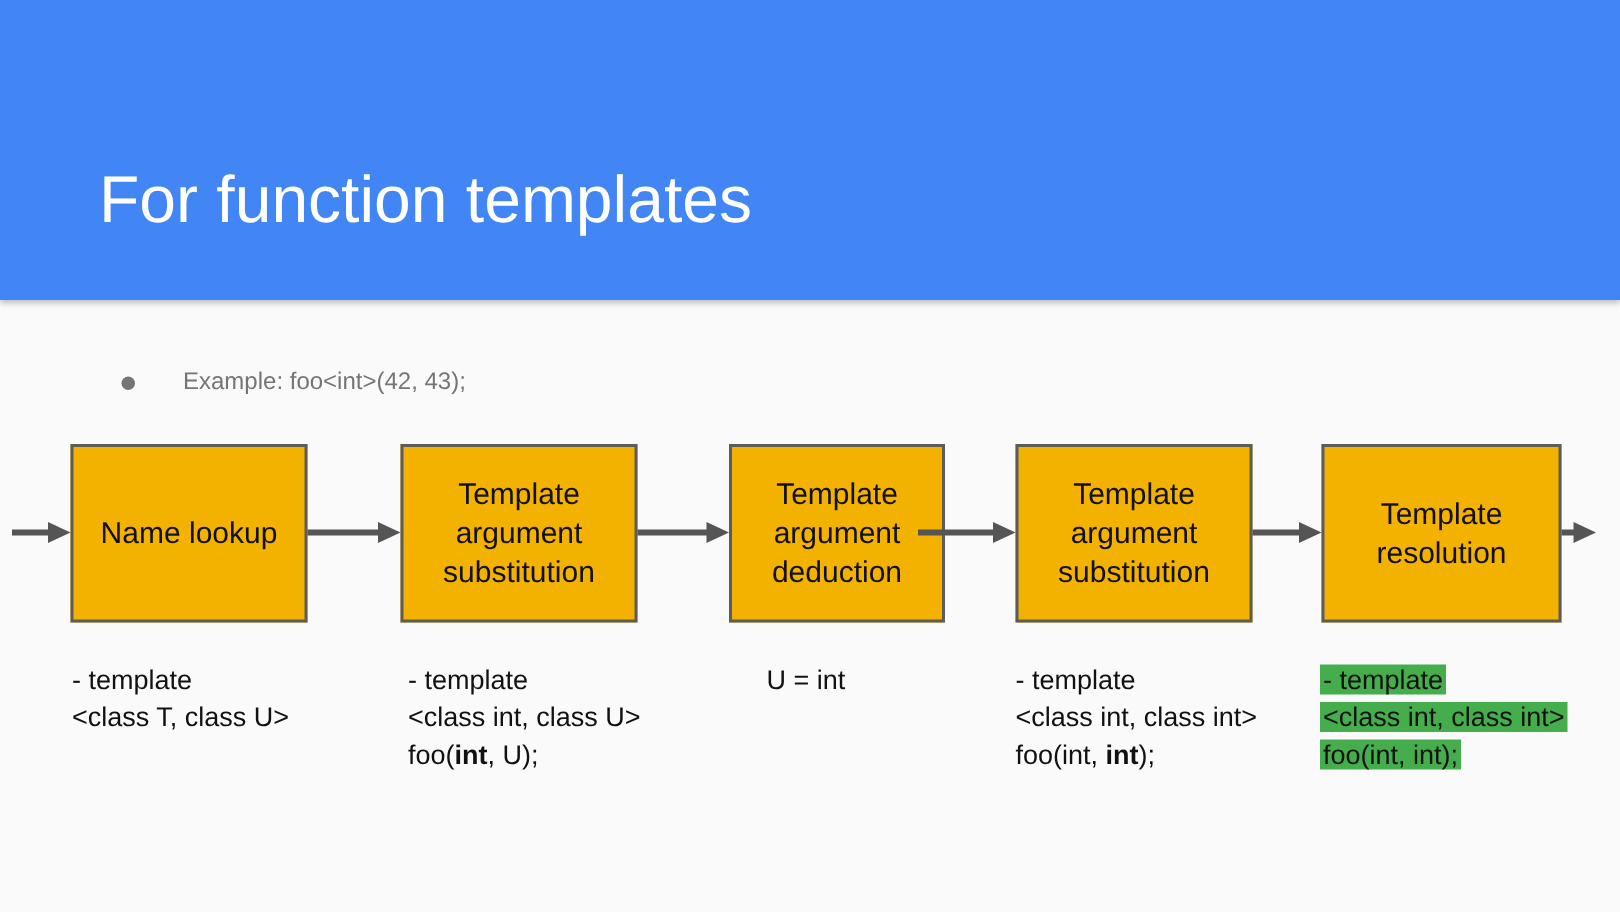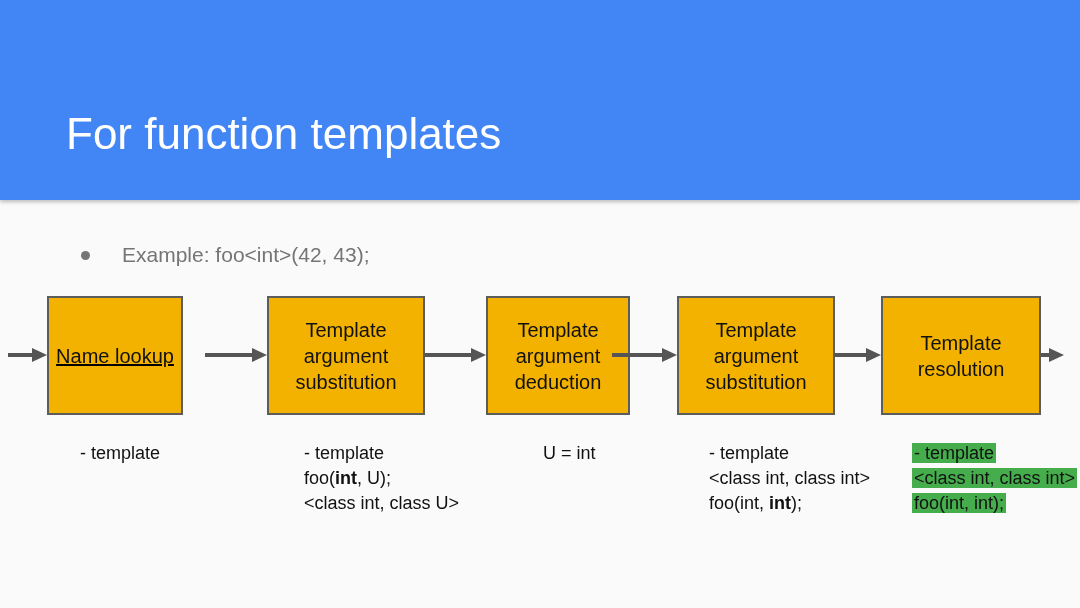--- a/index.html
+++ b/index.html
@@ -31,21 +31,21 @@
   }
   .bullet-row {
     position:absolute; left:81px; top:240px;
     display:flex; align-items:center;
   }
   .dot {
     width:9px; height:9px; border-radius:50%;
     background:var(--bullet-gray); margin-right:32px; flex:none;
   }
   .bullet-text {
-    font-size:21px; line-height:30px; color:var(--bullet-gray);
+    font-size:16px; line-height:30px; color:var(--bullet-gray);
   }
   #flowchart { position:absolute; left:0; top:0; width:1080px; height:608px; }
   .flow-box {
     position:absolute; top:296px; height:119px;
     background:var(--box-orange);
     border:2px solid var(--box-border);
     display:flex; align-items:center; justify-content:center;
     text-align:center;
   }
   .flow-box-label {
@@ -57,39 +57,39 @@
     background:var(--arrow-gray);
   }
   .arrow-head {
     position:absolute; right:0; top:0; width:0; height:0;
     border-left:15px solid var(--arrow-gray);
     border-top:7px solid transparent;
     border-bottom:7px solid transparent;
   }
   .annotation {
     position:absolute; top:441px;
-    font-size:18px; line-height:25px; color:#111111; white-space:nowrap;margin-left:32px;
+    font-size:18px; line-height:25px; color:#111111; white-space:nowrap;
   }
   .annotation .chip { padding:0 2px; margin-left:-2px; }
   .annotation.hl .chip { background:var(--highlight-green); }
 </style>
 </head>
 <body>
 
 <div class="header">
   <div class="title">For function templates</div>
 </div>
 
 <div class="bullet-row">
   <span class="dot"></span>
   <span class="bullet-text">Example: foo&lt;int&gt;(42, 43);</span>
 </div>
 
 <div id="flowchart">
-    <div class="flow-box" style="left: 47px; width: 136px; text-decoration: underline;">
+    <div class="flow-box" style="left: 47px; width: 158px;">
       <span class="flow-box-label">Name lookup</span>
     </div>
     <div class="flow-box" style="left: 267px; width: 158px;">
       <span class="flow-box-label">Template argument substitution</span>
     </div>
     <div class="flow-box" style="left: 486px; width: 144px;">
       <span class="flow-box-label">Template argument deduction</span>
     </div>
     <div class="flow-box" style="left: 677px; width: 158px;">
       <span class="flow-box-label">Template argument substitution</span>
@@ -116,25 +116,26 @@
     <div class="arrow" style="left: 835px; width: 46px;">
       <span class="arrow-line"></span>
       <span class="arrow-head"></span>
     </div>
     <div class="arrow" style="left: 1041px; width: 23px;">
       <span class="arrow-line"></span>
       <span class="arrow-head"></span>
     </div>
     <div class="annotation" style="left: 48px;">
       <div class="ann-line"><span class="chip"><span>- template</span></span></div>
+      <div class="ann-line"><span class="chip"><span>&lt;class T, class U&gt;</span></span></div>
     </div>
     <div class="annotation" style="left: 272px;">
       <div class="ann-line"><span class="chip"><span>- template</span></span></div>
+      <div class="ann-line"><span class="chip"><span>&lt;class int, class U&gt;</span></span></div>
       <div class="ann-line"><span class="chip"><span>foo(</span><b>int</b><span>, U);</span></span></div>
-      <div class="ann-line"><span class="chip"><span>&lt;class int, class U&gt;</span></span></div>
     </div>
     <div class="annotation" style="left: 511px; text-align: center;">
       <div class="ann-line"><span class="chip"><span>U = int</span></span></div>
     </div>
     <div class="annotation" style="left: 677px;">
       <div class="ann-line"><span class="chip"><span>- template</span></span></div>
       <div class="ann-line"><span class="chip"><span>&lt;class int, class int&gt;</span></span></div>
       <div class="ann-line"><span class="chip"><span>foo(int, </span><b>int</b><span>);</span></span></div>
     </div>
     <div class="annotation hl" style="left: 882px;">

